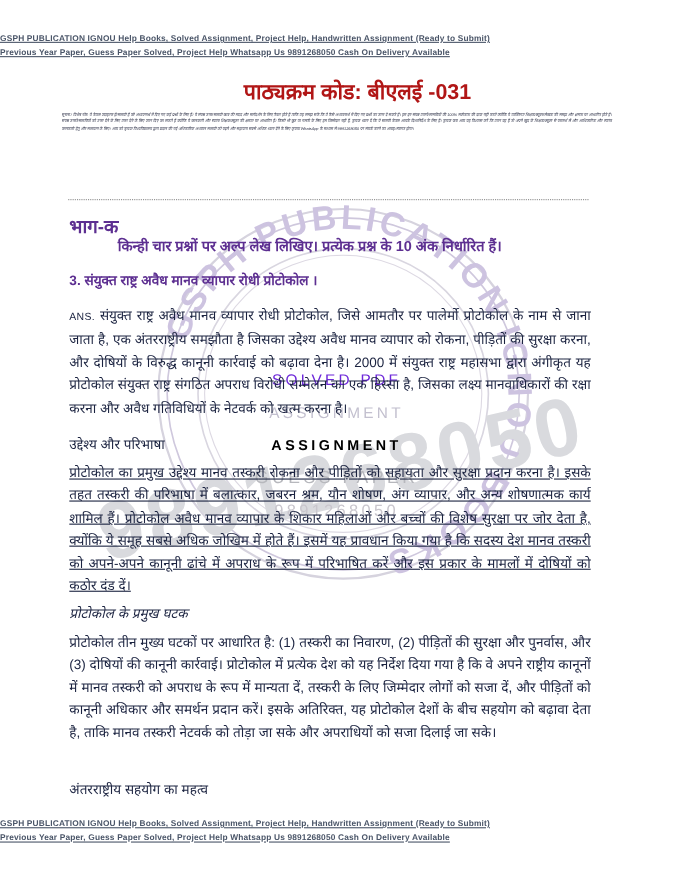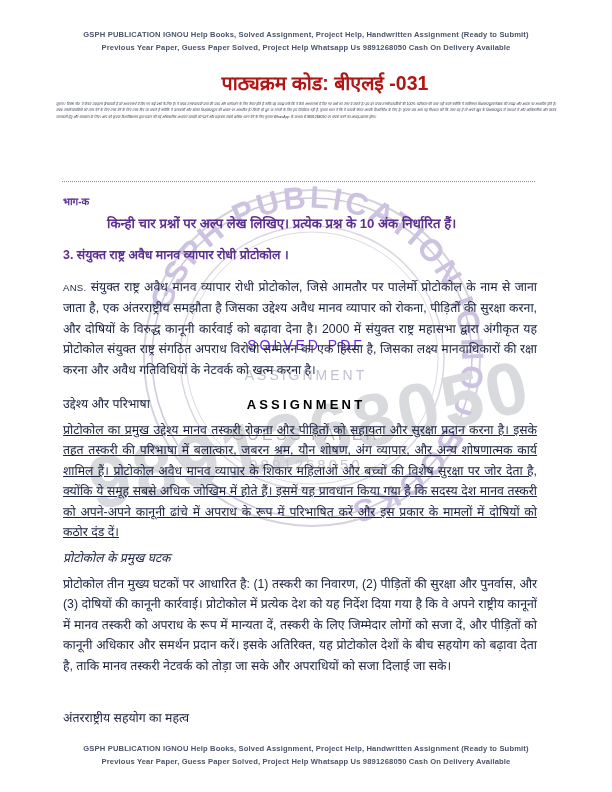--- a/index.html
+++ b/index.html
@@ -78,27 +78,28 @@
   
   #content {
     position: relative;
     z-index: 5;
   }
 
   .banner {
     position: absolute;
     left: 0;
     width: 612px;
-    text-align: center;
+    text-align: left;
     color: #4a5568;
     font-weight: bold;
     font-size: 7.6px;
     line-height: 13px;
     letter-spacing: 0.15px;
     font-family: "Liberation Sans", sans-serif;
+    text-decoration: underline;
   }
   #banner-top { top: 28px; }
   #banner-bottom { top: 742px; }
 
   #doc-title {
     position: absolute;
     left: 0; top: 69px;
     width: 612px;
     text-align: center;
     color: #b11616;
@@ -125,21 +126,21 @@
     left: 62px; top: 181px;
     width: 473px;
     border-top: 1px dotted #8a8a8a;
     height: 0;
   }
 
   .part-label {
     position: absolute;
     left: 63px;
     color: #5d2f91;
-    font-size: 10px;
+    font-size: 17px;
     font-weight: bold;
   }
   #part-k { top: 194px; }
 
   #instruction {
     position: absolute;
     left: 63px; top: 214px;
     width: 470px;
     color: #5d2f91;
     font-size: 13.2px;

